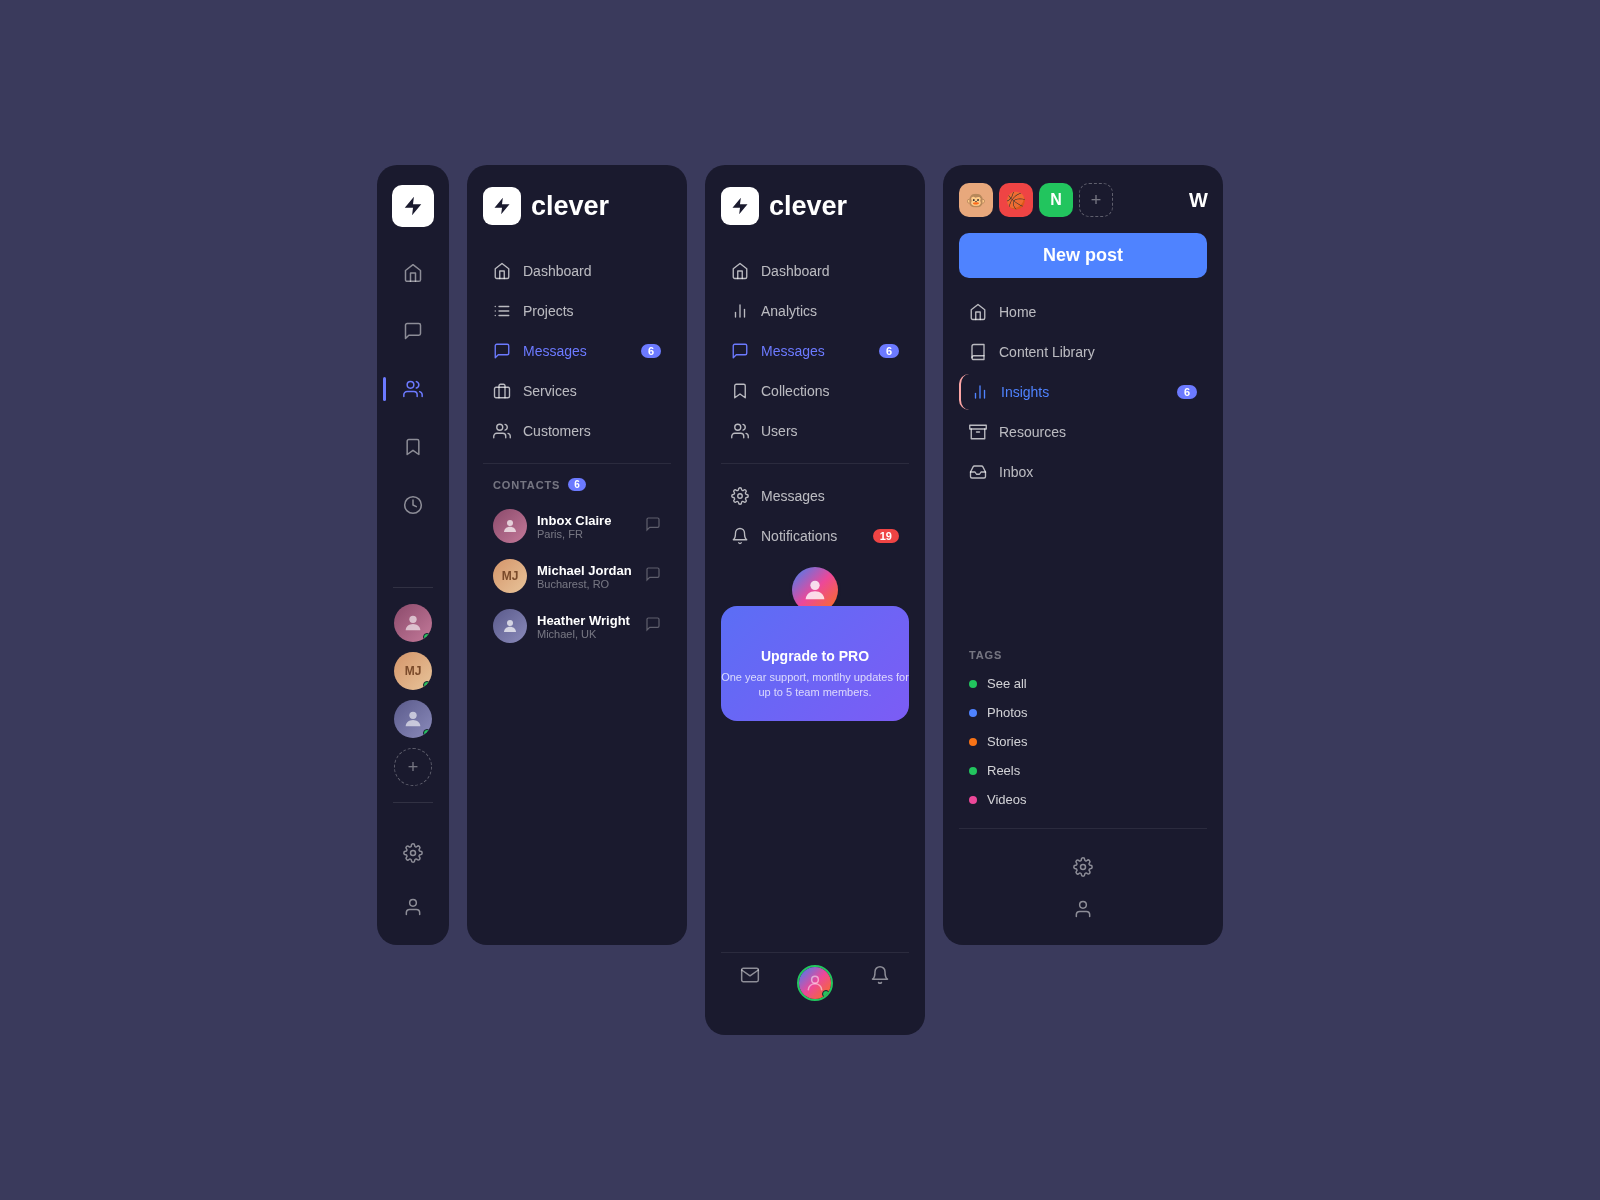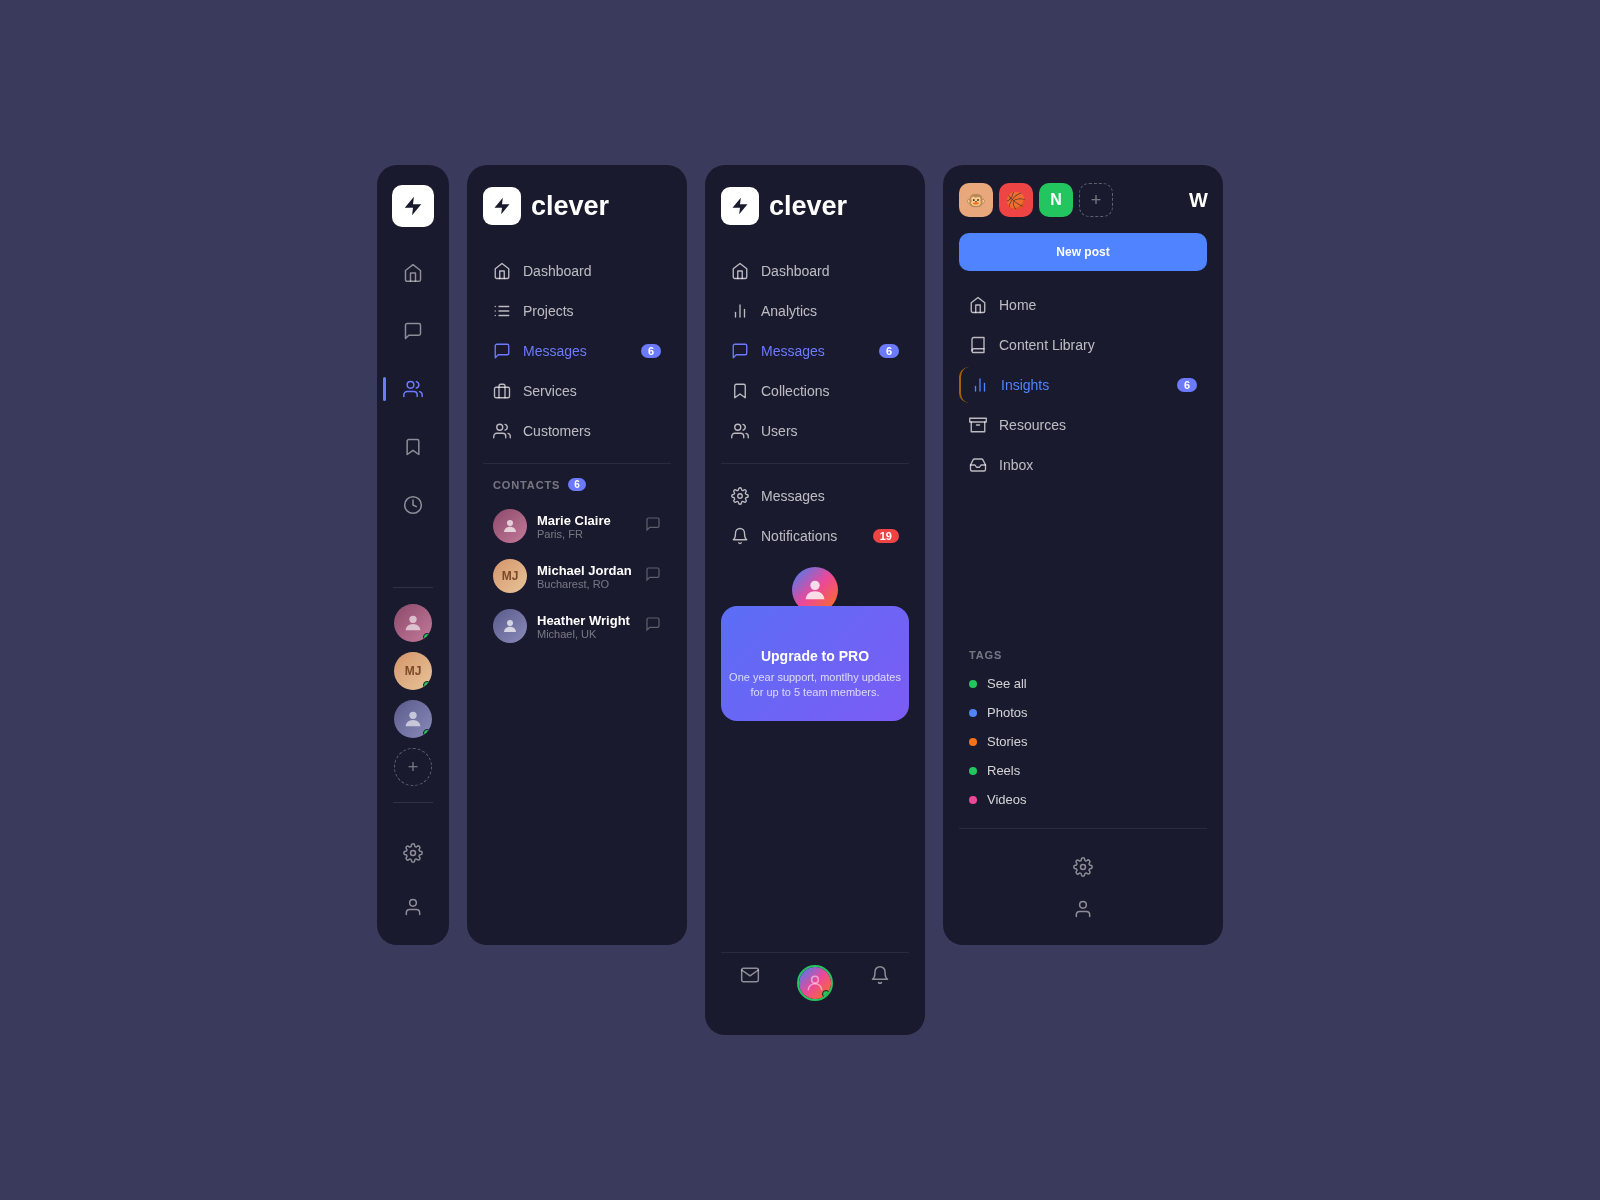--- a/index.html
+++ b/index.html
@@ -296,21 +296,21 @@
       width: 220px;
       height: 870px;
       display: flex;
       flex-direction: column;
       padding: 22px 16px;
       position: relative;
     }
     .upgrade-card {
       background: linear-gradient(135deg, #5b6ef5, #7c5cf5);
       border-radius: 16px;
-      padding: 20px 8px;
+      padding: 20px 0;
       text-align: center;
       position: relative;
       margin: 16px 0;
     }
     .upgrade-avatar {
       width: 52px;
       height: 52px;
       border-radius: 50%;
       overflow: hidden;
       position: absolute;
@@ -362,21 +362,21 @@
       display: flex;
       flex-direction: column;
       padding: 18px 16px;
     }
     .new-post-btn {
       background: #4f83ff;
       color: #fff;
       border: none;
       border-radius: 10px;
       padding: 12px;
-      font-size: 12px;
+      font-size: 18px;
       font-weight: 600;
       cursor: pointer;
       width: 100%;
       margin-bottom: 16px;
     }
     .social-app-icon {
       width: 34px;
       height: 34px;
       border-radius: 10px;
       display: flex;
@@ -407,21 +407,21 @@
       align-items: center;
       gap: 12px;
       padding: 9px 10px;
       border-radius: 10px;
       cursor: pointer;
       font-size: 14px;
       color: rgba(255,255,255,0.7);
     }
     .p4-nav-item.active {
       color: #4f83ff;
-      border-left: 2px solid #a16207;
+      border-left: 2px solid #fca5a5;
     }
     .p4-nav-item svg {
       width: 18px;
       height: 18px;
       fill: none;
       stroke: currentColor;
       stroke-width: 1.8;
       stroke-linecap: round;
       stroke-linejoin: round;
       flex-shrink: 0;
@@ -650,21 +650,21 @@
       <div class="contact-item">
         <div class="contact-avatar">
           <div class="avatar-bg" style="background: linear-gradient(135deg, #8b4a6b, #c47a9a);">
             <svg width="18" height="18" viewBox="0 0 24 24" fill="rgba(255,255,255,0.7)" stroke="none">
                 <circle cx="12" cy="8" r="4"></circle>
                 <path d="M4 20c0-4 3.6-7 8-7s8 3 8 7"></path>
               </svg>
           </div>
         </div>
         <div class="contact-info">
-          <div class="contact-name">Marie Claire</div>
+          <div class="contact-name">Inbox Claire</div>
           <div class="contact-loc">Paris, FR</div>
         </div>
         <div class="contact-msg-icon">
           <svg viewBox="0 0 24 24">
               <path d="M21 15a2 2 0 01-2 2H7l-4 4V5a2 2 0 012-2h14a2 2 0 012 2z"></path>
             </svg>
         </div>
       </div>
 
       <div class="contact-item">

